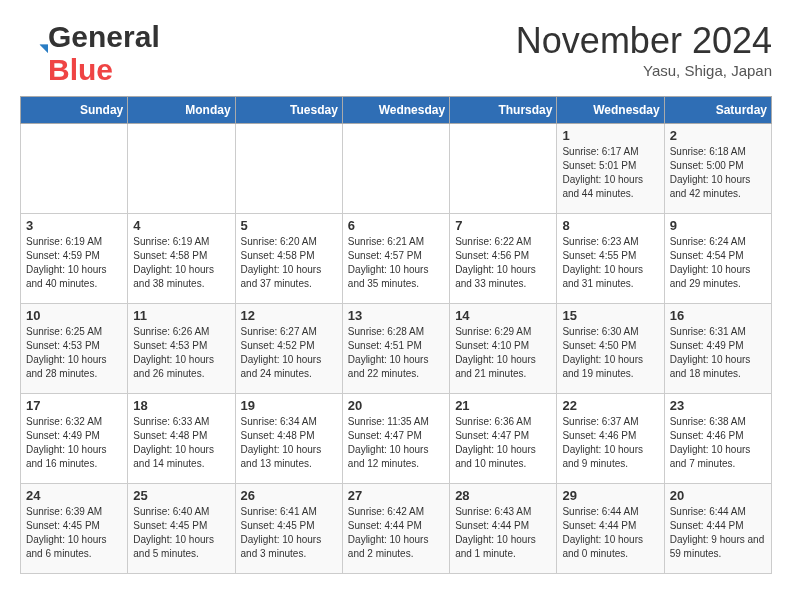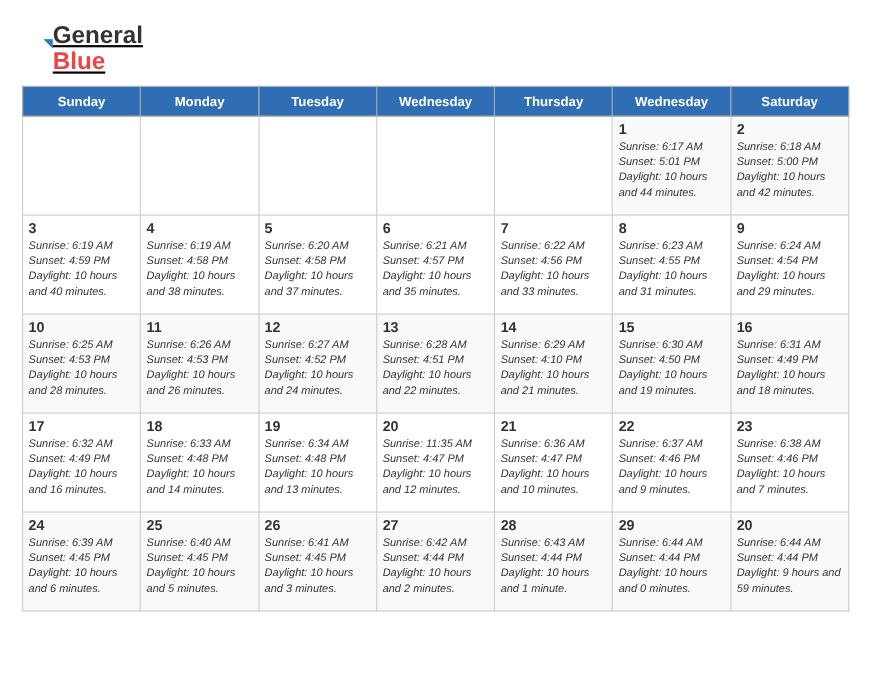--- a/index.html
+++ b/index.html
@@ -14,24 +14,23 @@
       display: flex;
       justify-content: space-between;
       align-items: flex-start;
       margin-bottom: 10px;
     }
     .logo {
       display: flex;
       align-items: center;
     }
     .logo-text {
-      font-size: 22px;
+      font-size: 30px;
       font-weight: bold;
       line-height: 1.1;
-      text-decoration: underline;
     }
     .logo-general { color: #333; }
     .logo-blue { color: #ef4444; }
     .logo-icon {
       width: 28px;
       height: 28px;
       margin-right: 0;
     }
     .title-block {
       text-align: right;
@@ -49,21 +48,21 @@
       width: 100%;
       border-collapse: collapse;
       table-layout: fixed;
     }
     thead tr th {
       background-color: #2f6eb5;
       color: #fff;
       font-size: 12px;
       font-weight: bold;
       padding: 6px 4px;
-      text-align: center;
+      text-align: right;
       border: 1px solid #aaa;
     }
     tbody tr td {
       vertical-align: top;
       padding: 4px 5px;
       border: 1px solid #ccc;
       height: 90px;
       font-size: 10px;
       color: #333;
       background: #fff;
@@ -74,21 +73,20 @@
     .day-num {
       font-size: 13px;
       font-weight: bold;
       display: block;
       margin-bottom: 2px;
     }
     .day-info {
       font-size: 10px;
       line-height: 1.4;
       color: #333;
-      font-style: italic;
     }
     .empty-cell {
       background: #fff !important;
     }
   </style>
 </head>
 <body>
 
 <div class="header">
   <div class="logo">
@@ -96,20 +94,24 @@
       <polygon points="28,8 40,8 40,20" fill="#1a6ab5"></polygon>
       <polygon points="28,8 40,8 40,20" fill="#3a8fd4" opacity="0.5"></polygon>
     </svg>
     <div>
       <div class="logo-text">
         <span class="logo-general">General</span><br>
         <span class="logo-blue">Blue</span>
       </div>
     </div>
   </div>
+  <div class="title-block">
+    <div class="month-title">November 2024</div>
+    <div class="location">Yasu, Shiga, Japan</div>
+  </div>
 </div>
 
 <table>
   <thead>
     <tr id="weekday-header">
         <th>Sunday</th>
         <th>Monday</th>
         <th>Tuesday</th>
         <th>Wednesday</th>
         <th>Thursday</th>

